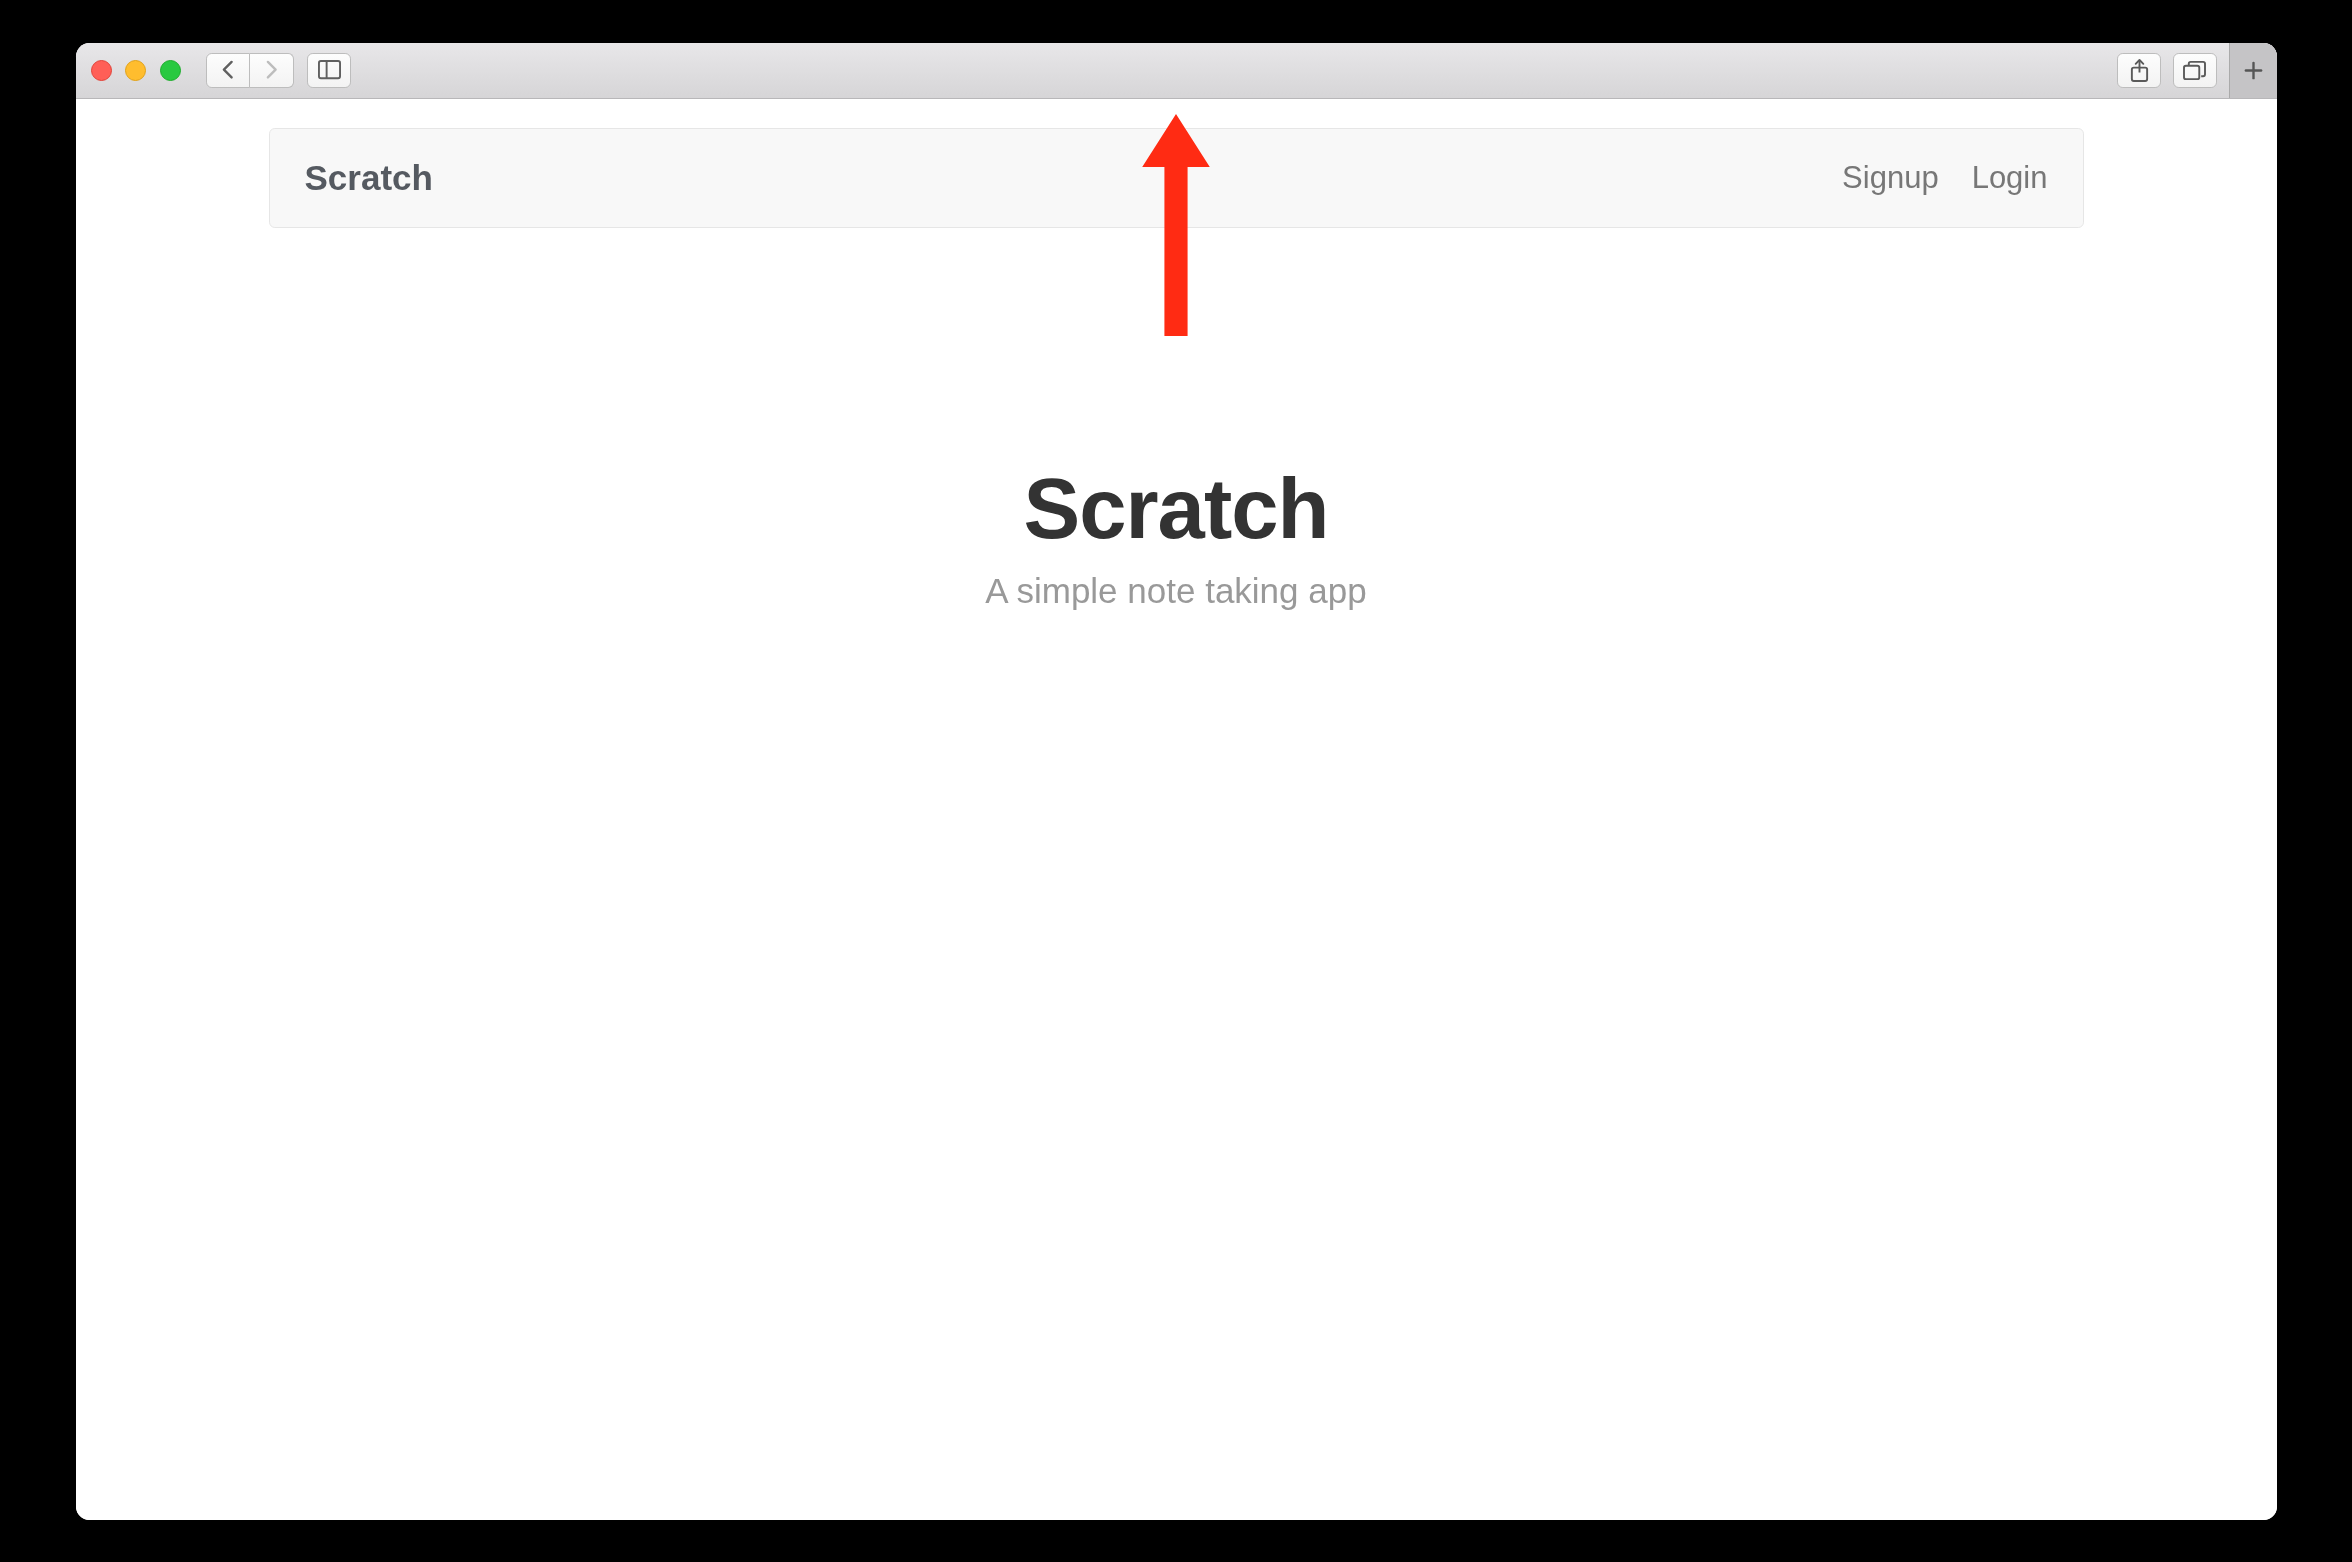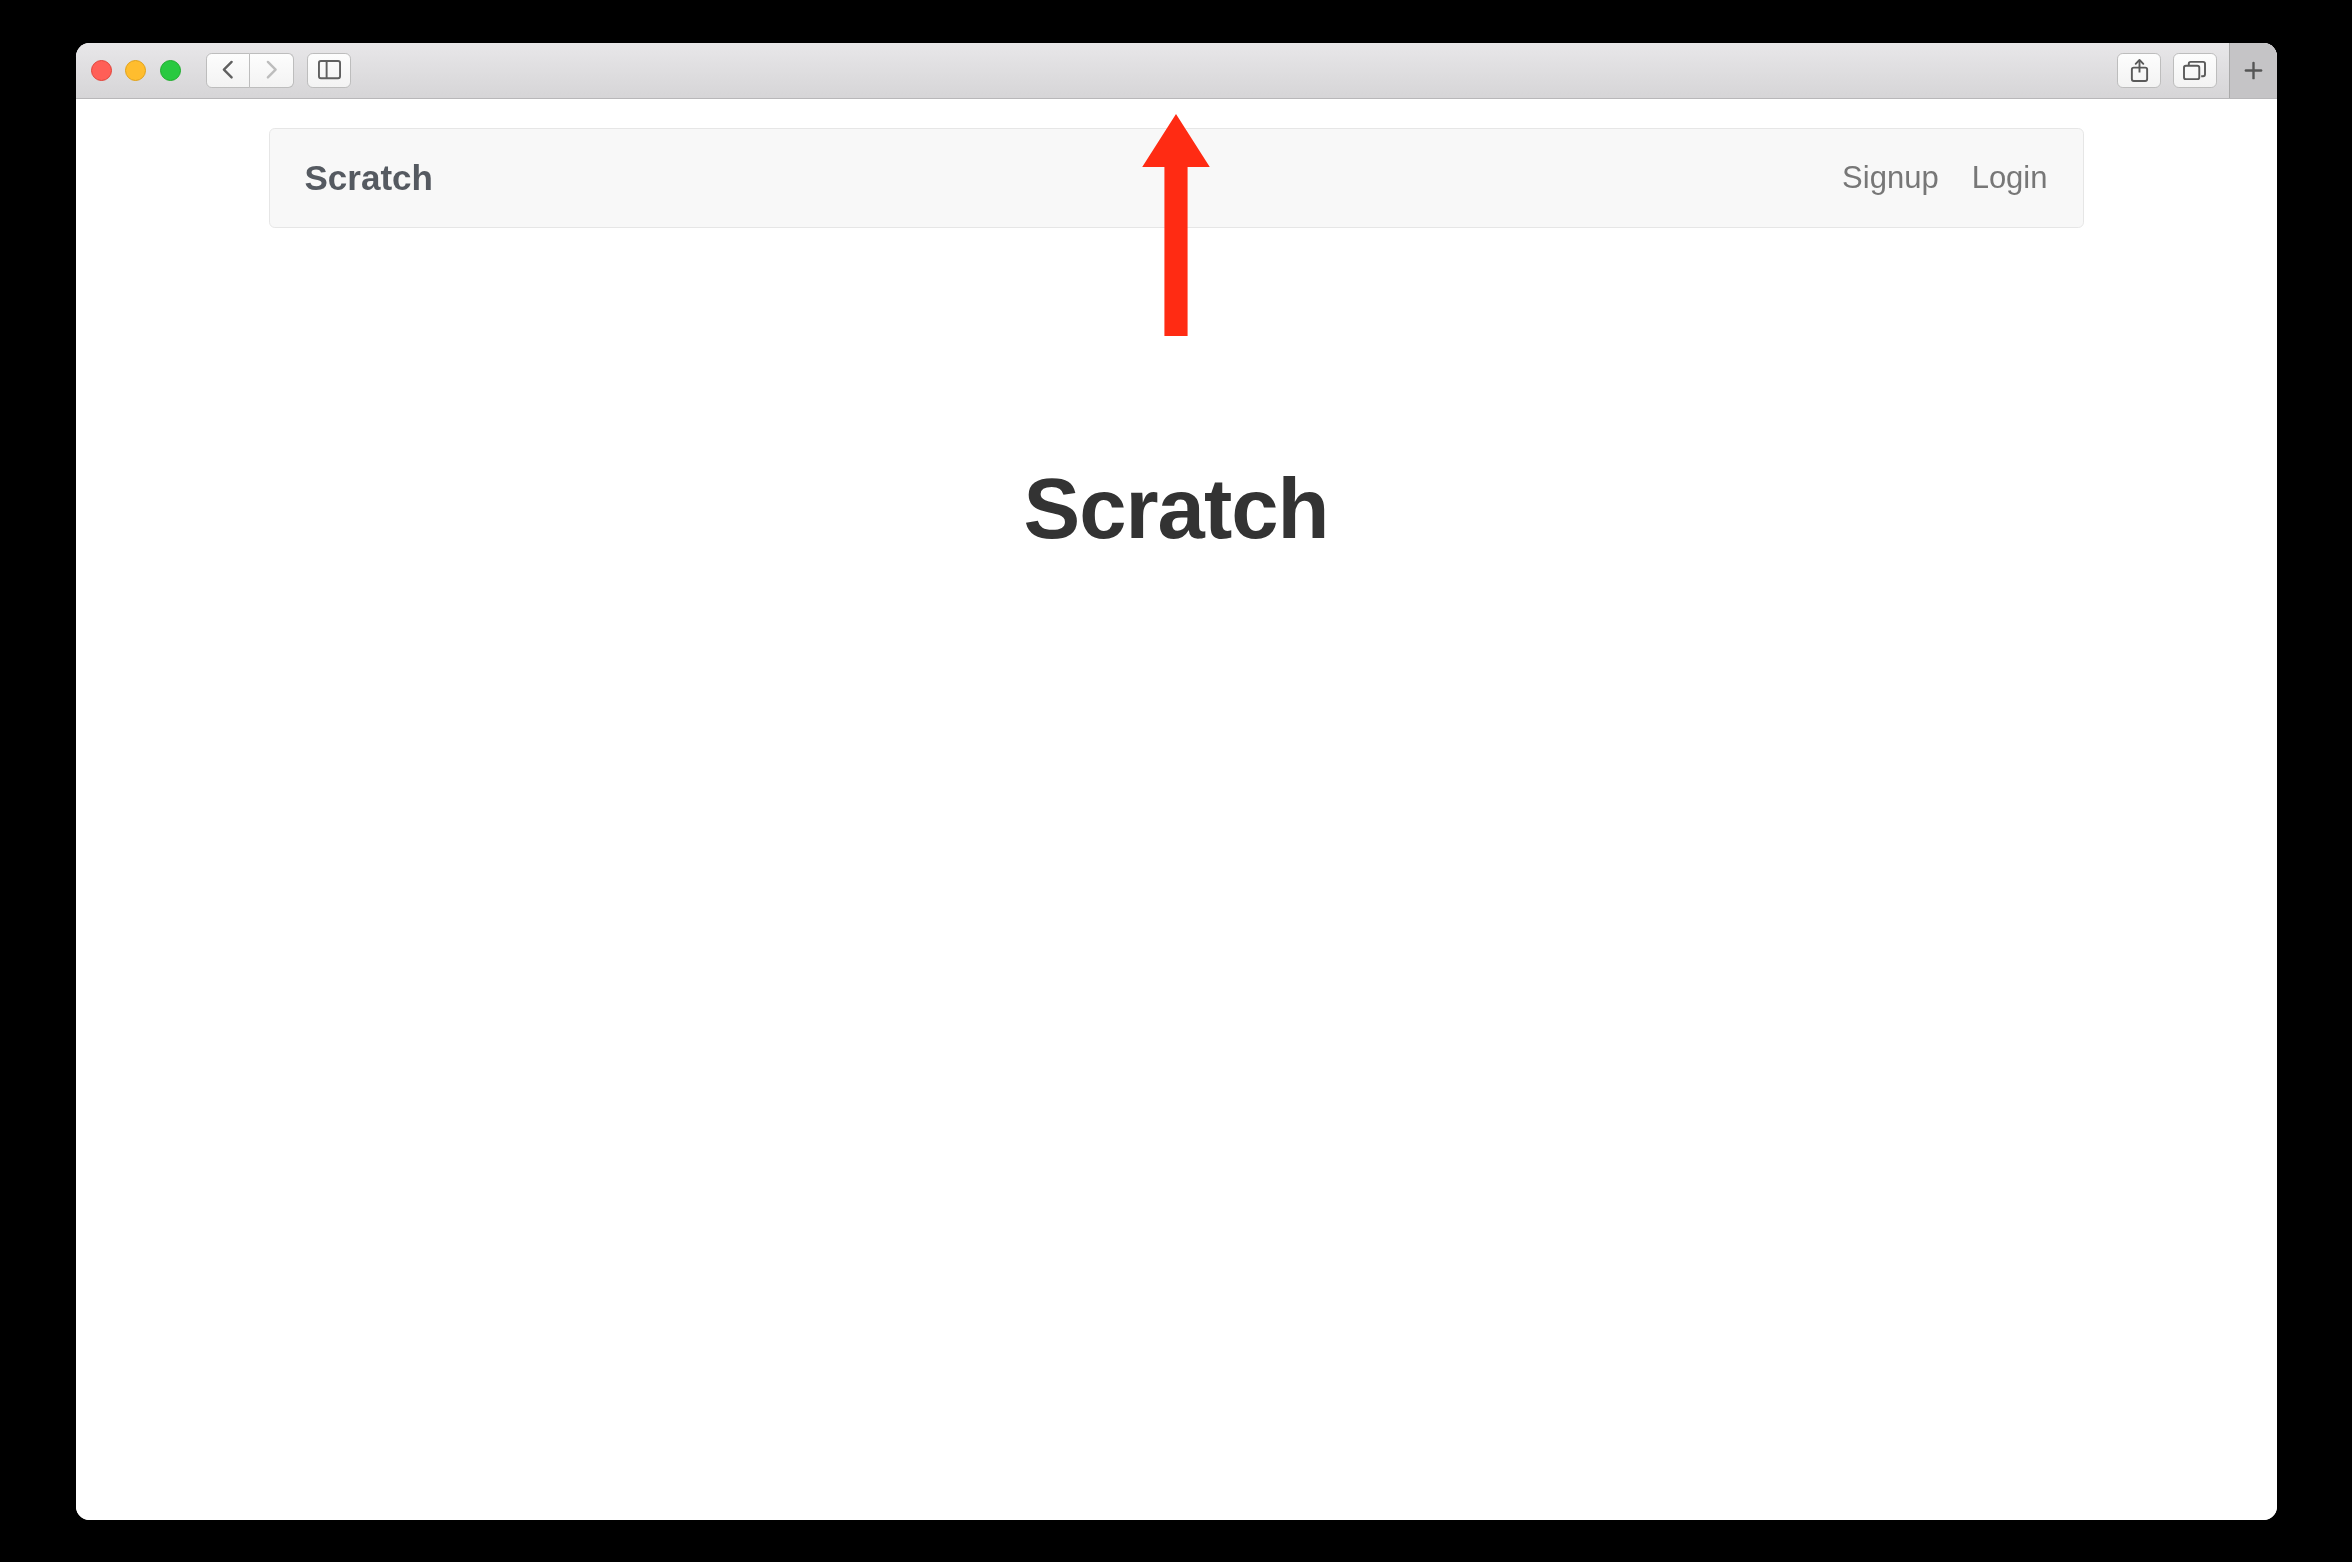--- a/index.html
+++ b/index.html
@@ -238,16 +238,17 @@
     <div class="app-navbar">
       <div class="brand">Scratch</div>
       <div class="nav-links">
         <div class="nav-link">Signup</div>
         <div class="nav-link">Login</div>
       </div>
     </div>
 
     <div class="hero">
       <h1 class="hero-title">Scratch</h1>
+      <p class="hero-subtitle">A simple note taking app</p>
     </div>
   </div>
 </div>
 
 
 </body></html>

